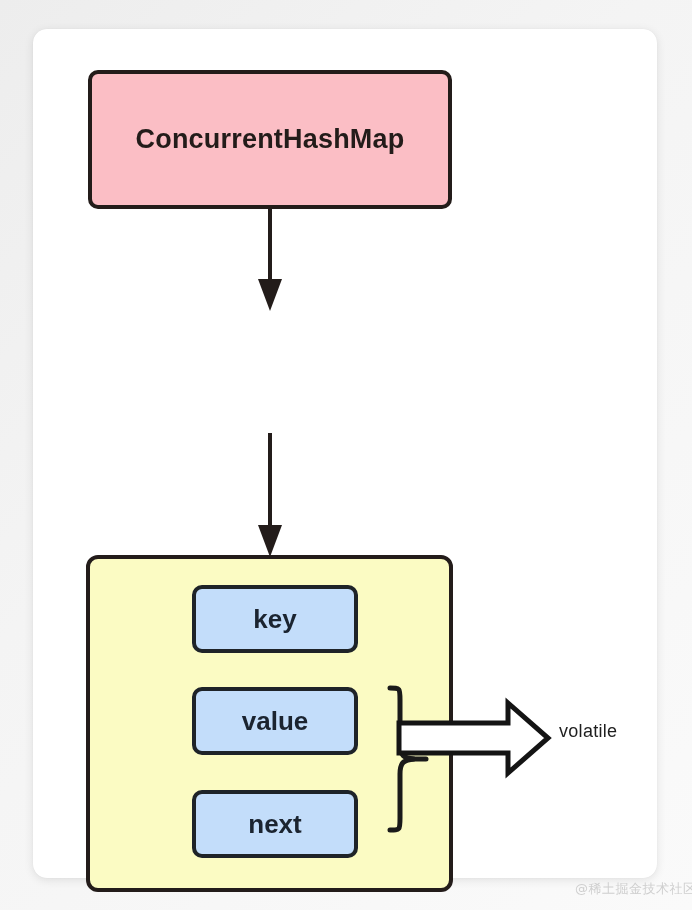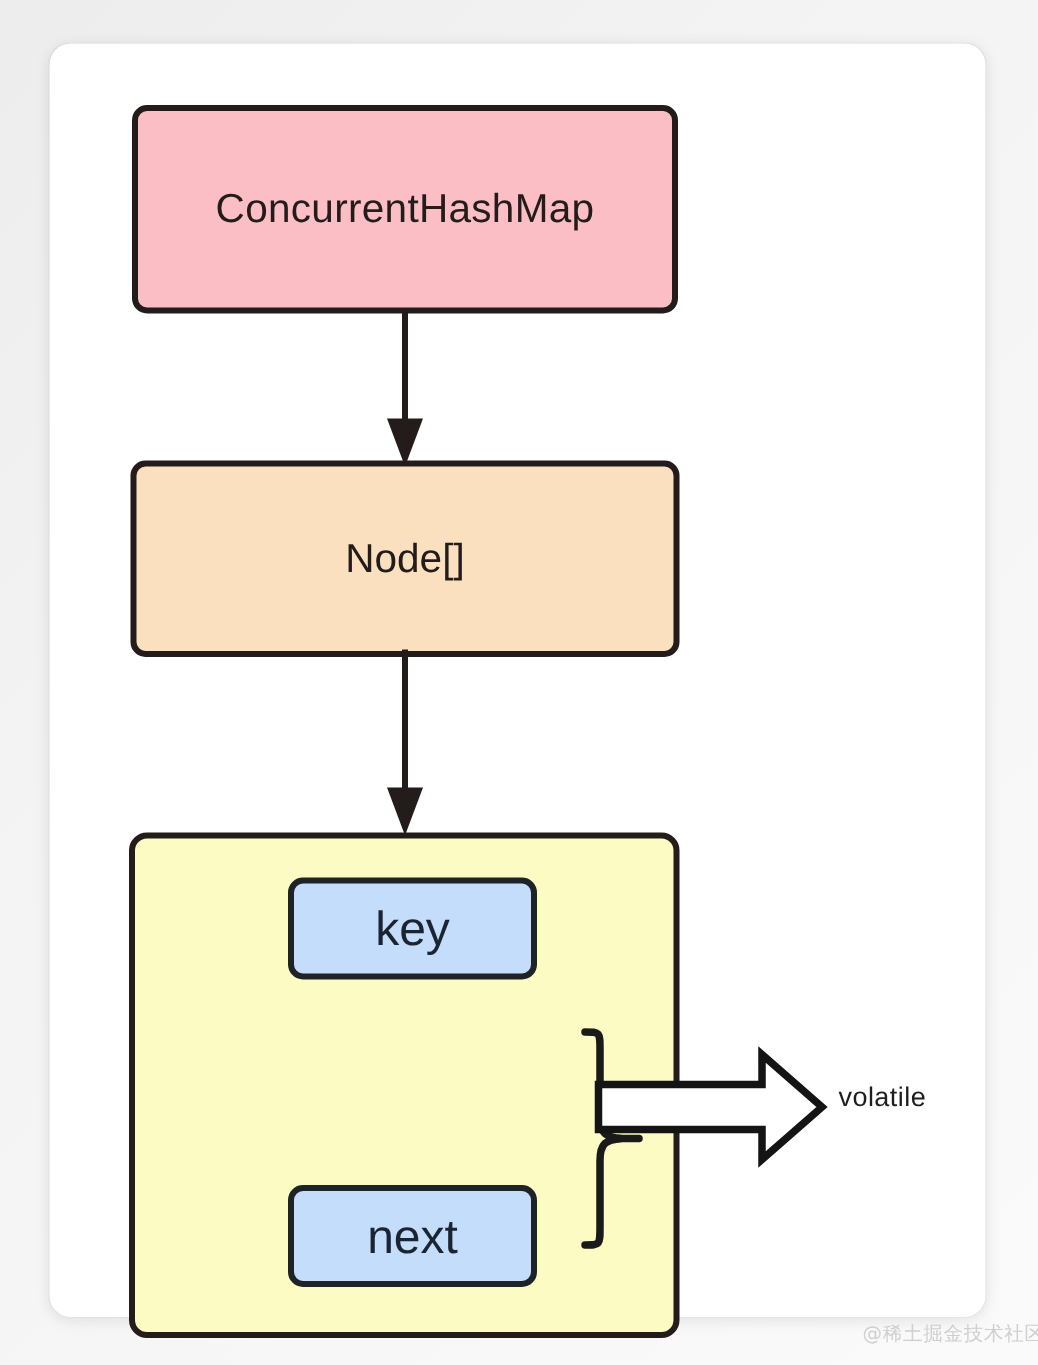--- a/index.html
+++ b/index.html
@@ -34,20 +34,21 @@
   }
   .node-box {
     position: absolute;
     box-sizing: border-box;
     border: 4px solid #231c1a;
     border-radius: 10px;
     display: flex;
     align-items: center;
     justify-content: center;
     color: #231c1a;
+    font-weight: bold;
   }
   #box-chm {
     left: 55px;
     top: 41px;
     width: 364px;
     height: 139px;
     background: #fbbec5;
     font-size: 27px;
     letter-spacing: 0.2px;
   }
@@ -70,21 +71,21 @@
   }
   .field-box {
     position: absolute;
     box-sizing: border-box;
     border: 4px solid #1e2328;
     border-radius: 10px;
     background: #c3ddfa;
     display: flex;
     align-items: center;
     justify-content: center;
-    font-size: 32px;
+    font-size: 26px;
     color: #1b2430;
     left: 102px;
     width: 166px;
     height: 68px;
   }
   #field-key   { top: 26px; }
   #field-value { top: 128px; }
   #field-next  { top: 231px; }
 
   .arrow-svg {
@@ -127,35 +128,35 @@
 
     <div class="node-box" id="box-chm" style="background: rgb(251, 190, 197);">
       <span>ConcurrentHashMap</span>
     </div>
 
     <svg class="arrow-svg" id="arrow1" viewBox="0 0 80 112">
       <line x1="37" y1="6" x2="37" y2="92" stroke="#231c1a" stroke-width="4"></line>
       <polygon points="37,110 25,78 49,78" fill="#231c1a"></polygon>
     </svg>
 
-    <div class="node-box" id="box-nodearr" style="background: rgb(251, 224, 192);">
-      <span>Node[]</span>
-    </div>
 
     <svg class="arrow-svg" id="arrow2" viewBox="0 0 80 130">
       <line x1="37" y1="4" x2="37" y2="108" stroke="#231c1a" stroke-width="4"></line>
       <polygon points="37,128 25,96 49,96" fill="#231c1a"></polygon>
     </svg>
 
     <div class="node-box" id="box-node-container" style="background: rgb(251, 251, 195);">
 
       <div class="field-box" id="field-key" style="background: rgb(195, 221, 250);">
         <span>key</span>
       </div>
 
+      <div class="field-box" id="field-value" style="background: rgb(195, 221, 250);">
+        <span>value</span>
+      </div>
 
       <div class="field-box" id="field-next" style="background: rgb(195, 221, 250);">
         <span>next</span>
       </div>
     </div>
 
     <svg class="arrow-svg" id="brace" viewBox="0 0 80 150">
       <path d="M 42 4
                C 52 4, 52 4, 52 16
                L 52 60

